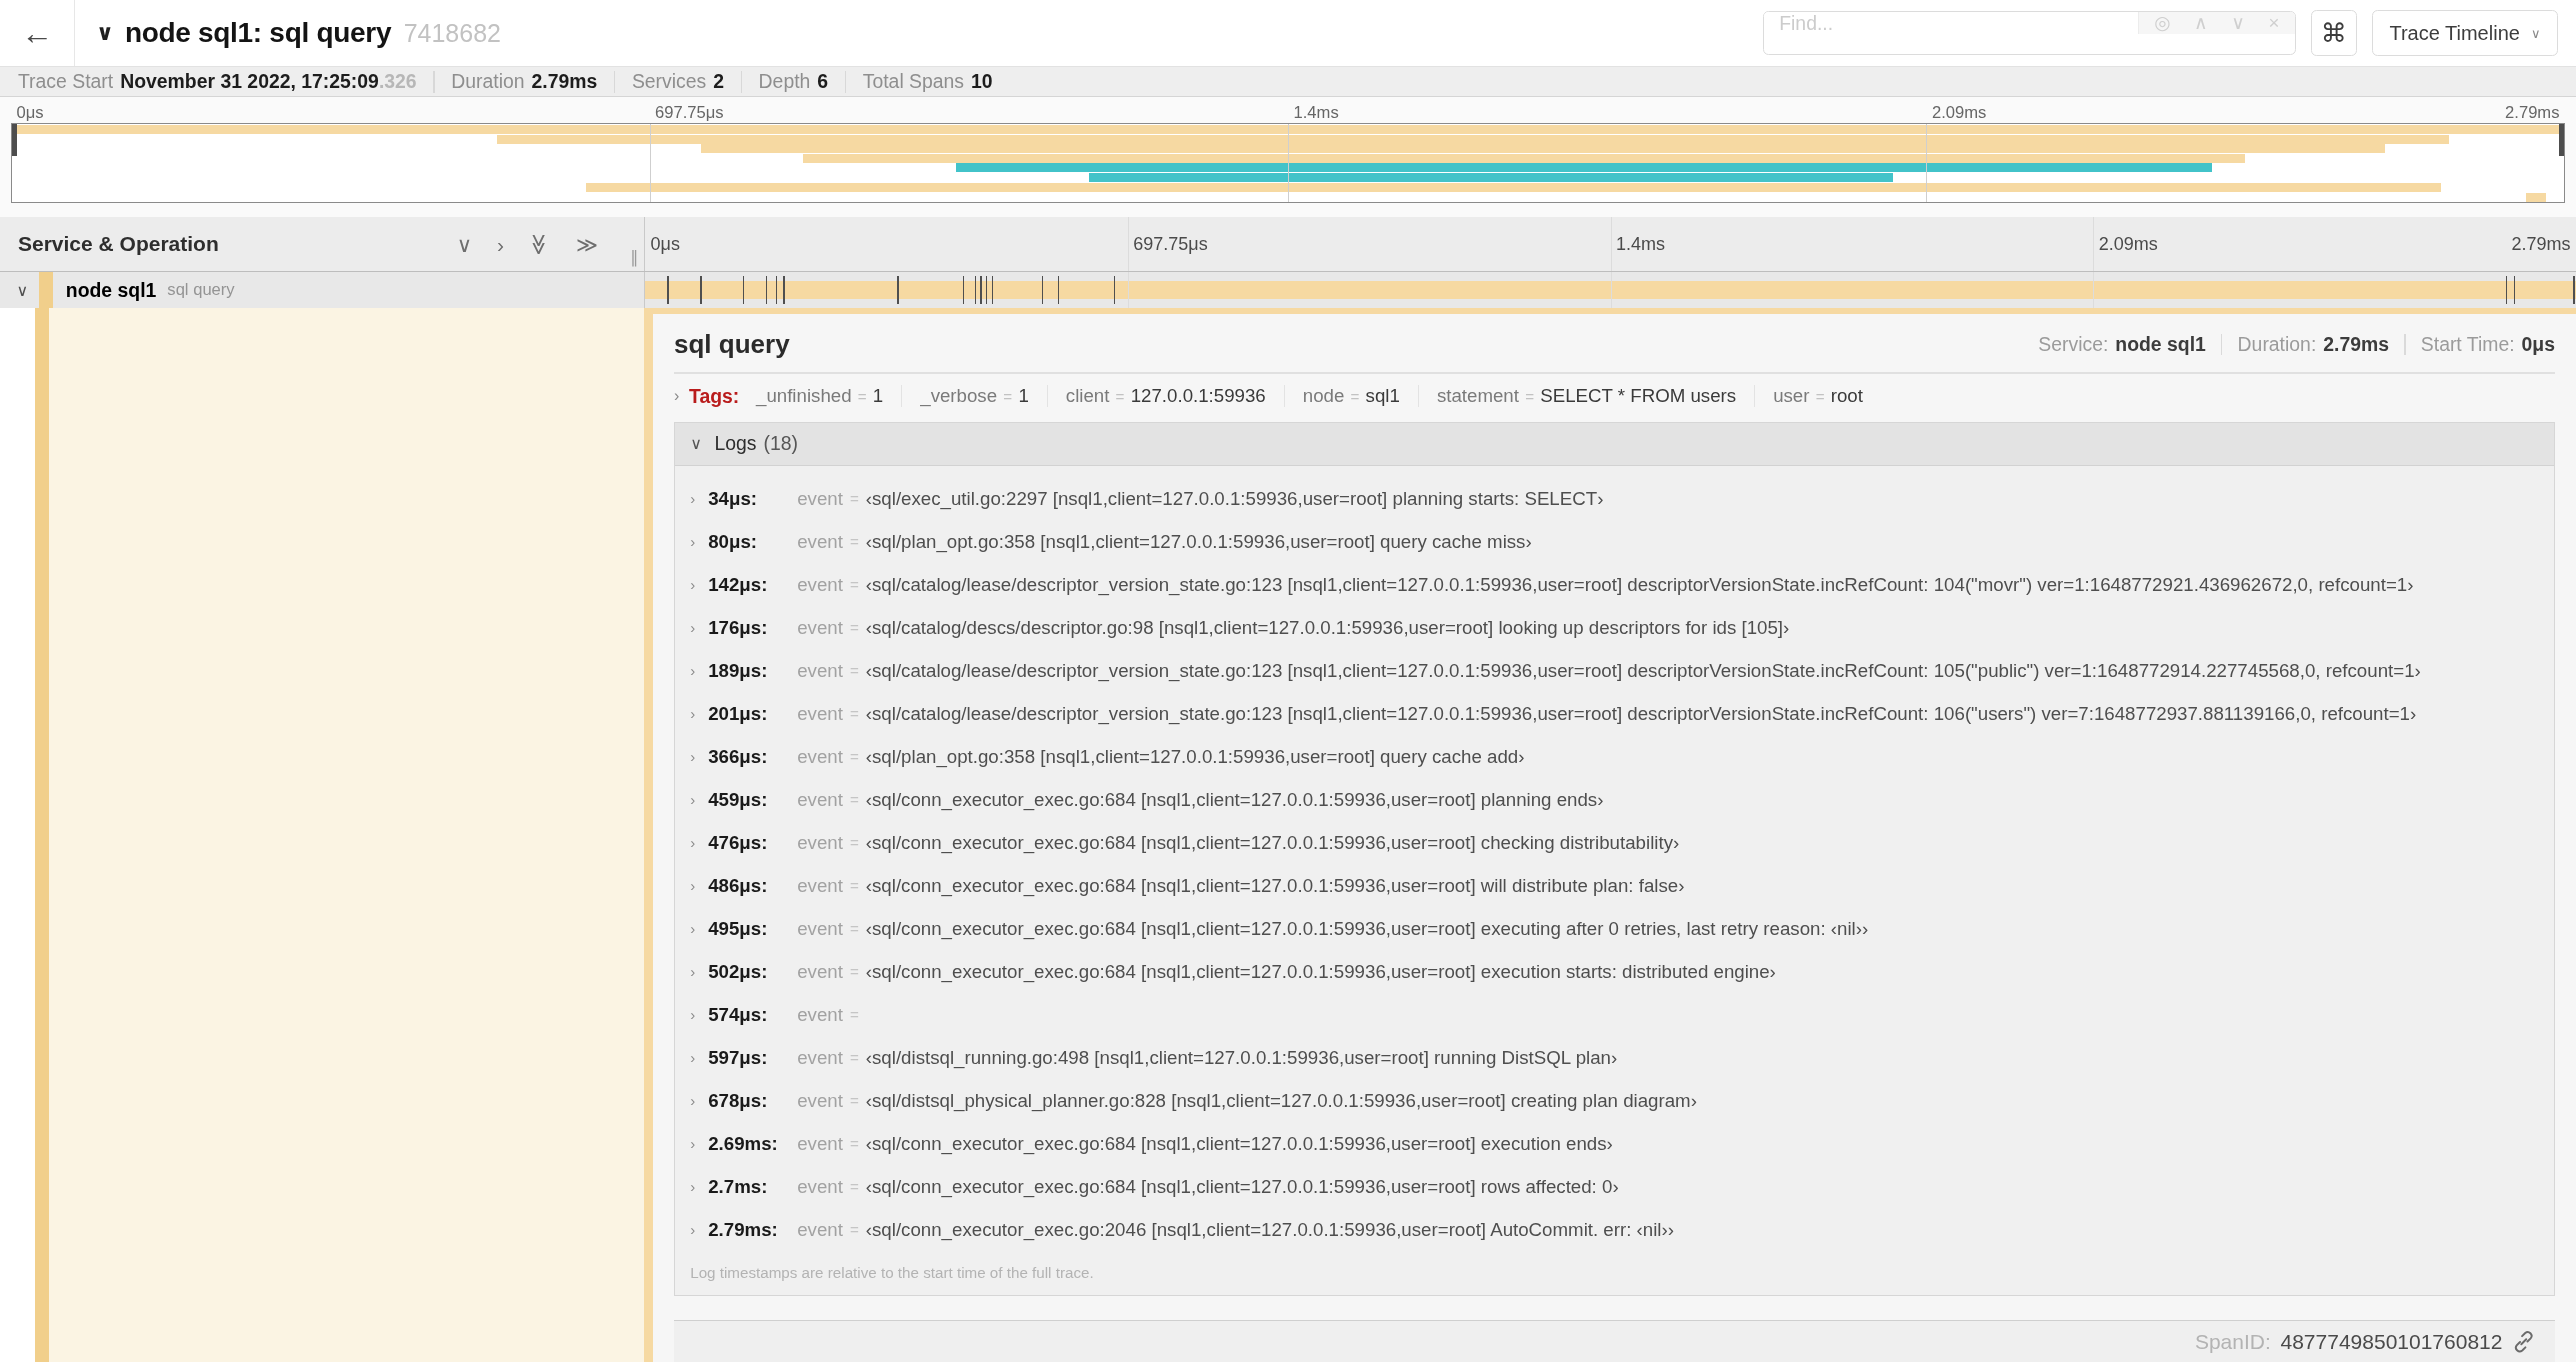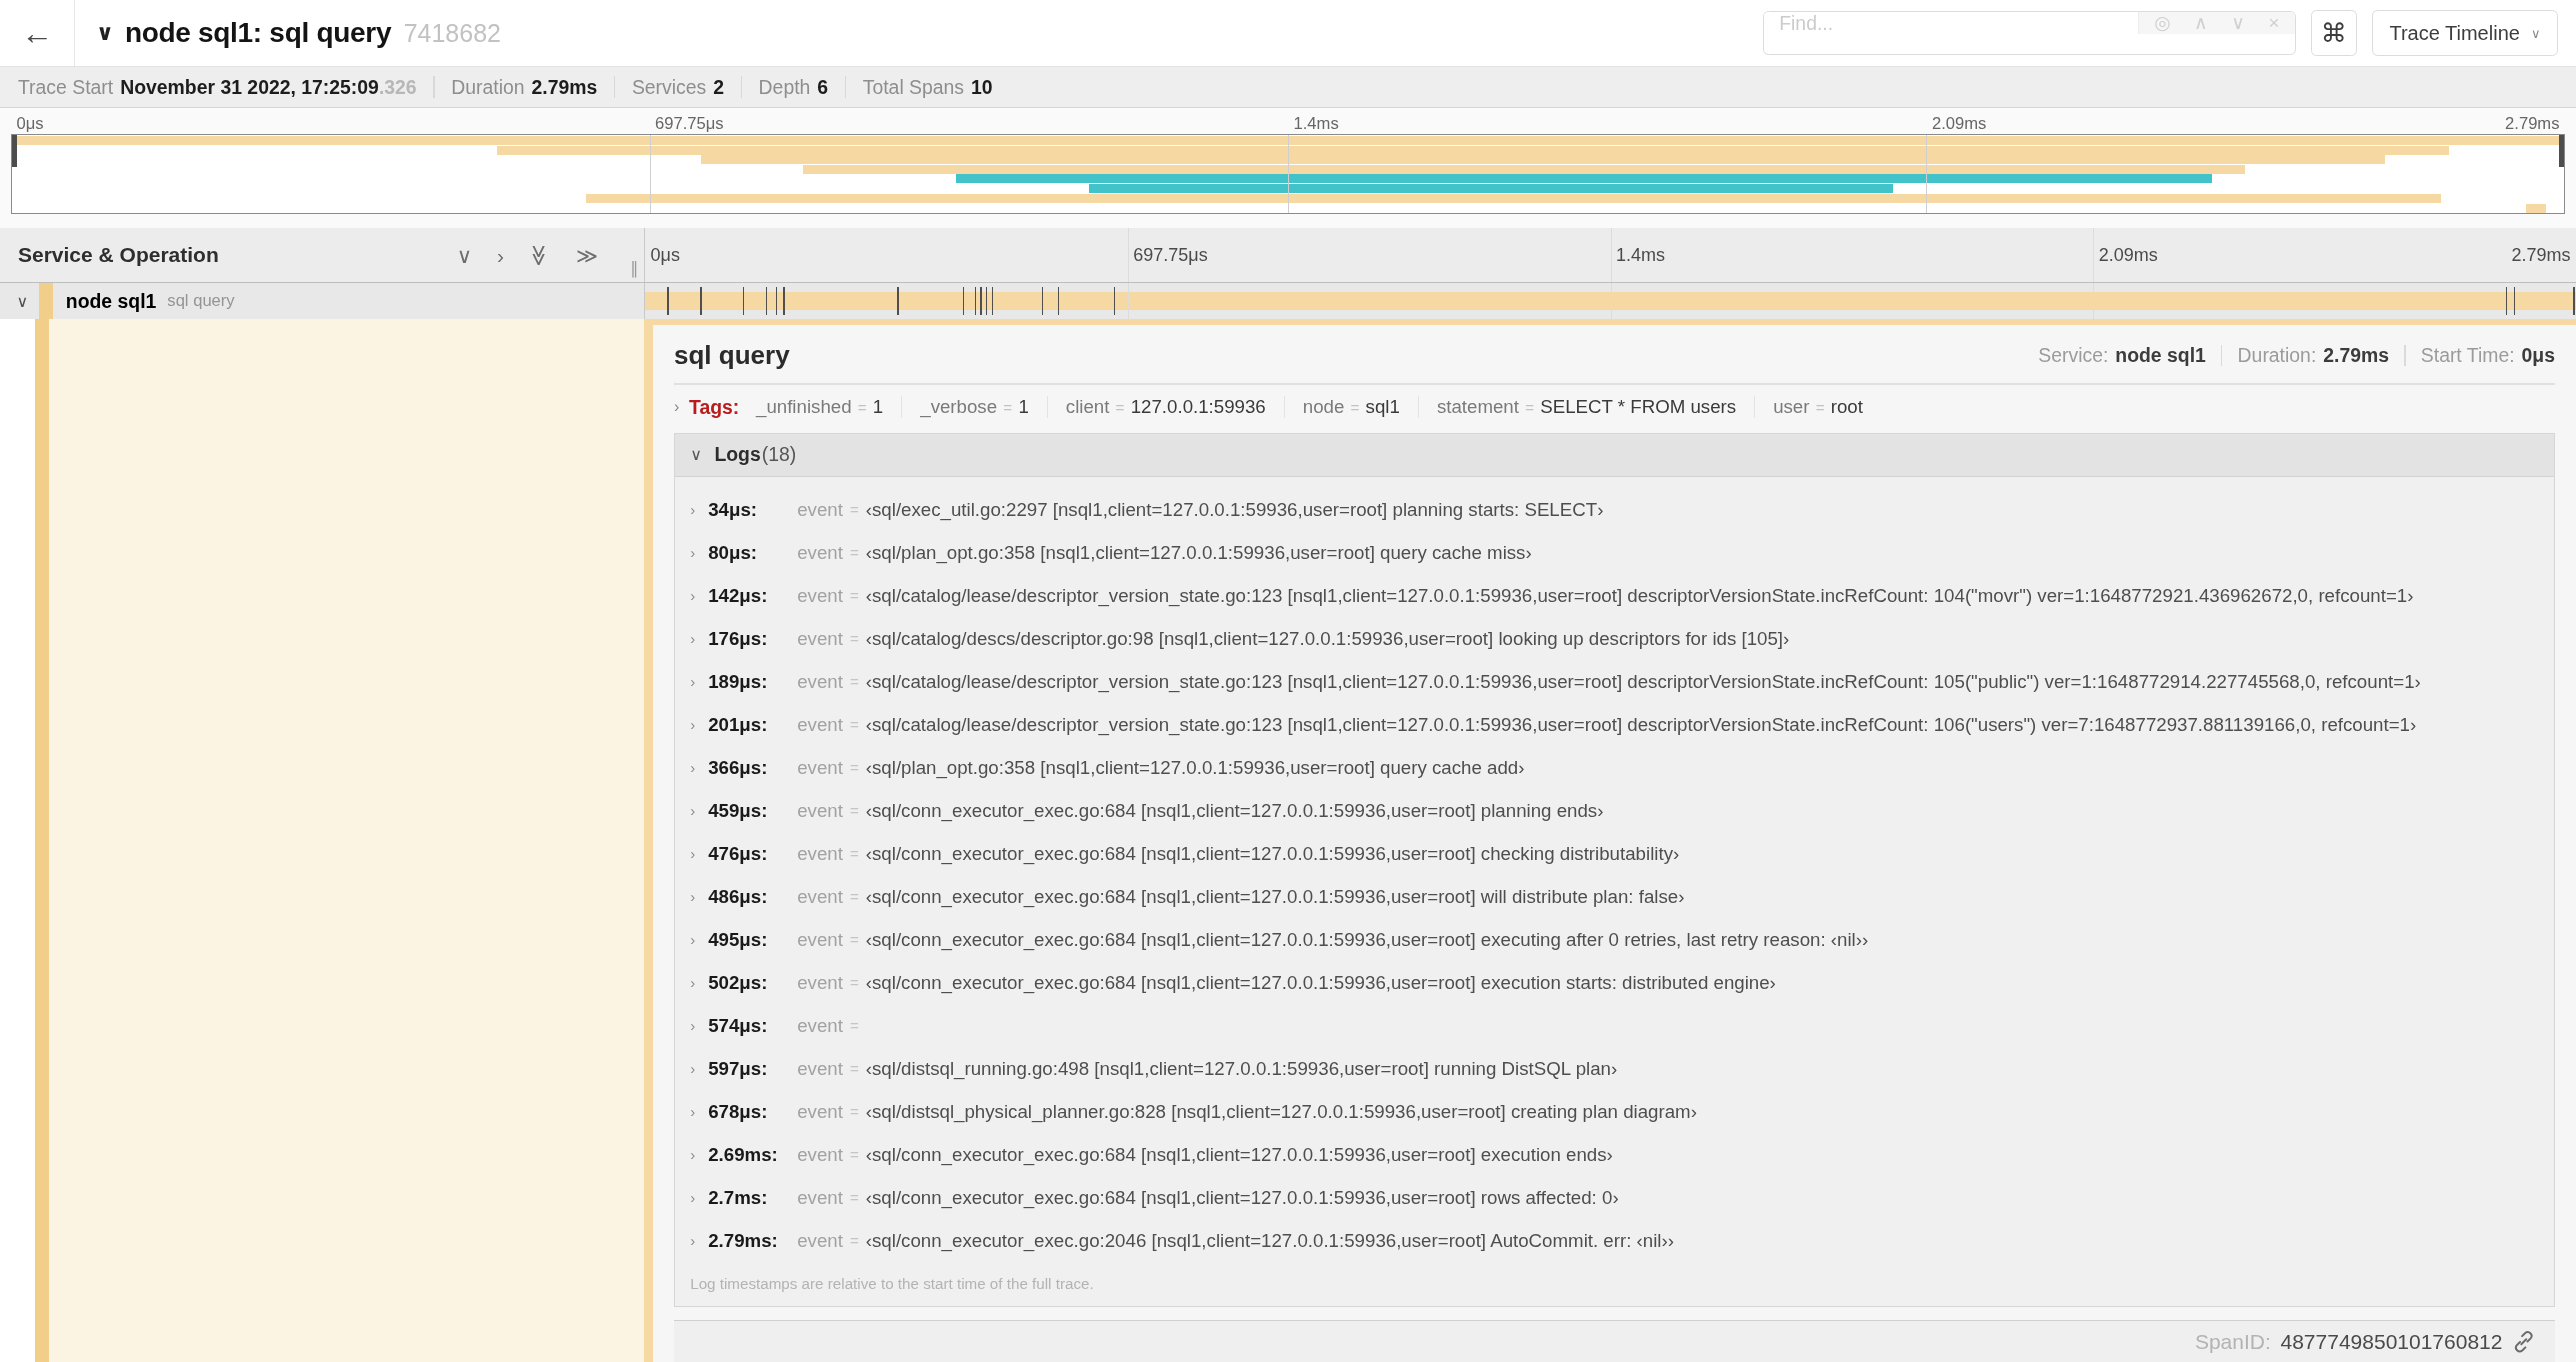--- a/index.html
+++ b/index.html
@@ -16,21 +16,21 @@
   .find-group { display: flex; align-items: flex-start; height: 44px; border: 1.4px solid #dcdcdc; border-radius: 5.5px; overflow: hidden; background: #fff; }
   .find-input { width: 374px; border: none; outline: none; padding: 0 15.2px; font-size: 19.4px; color: #444; font-family: inherit; background: #fff; }
   .find-input::placeholder { color: #ccc; }
   .find-icons { background: #f6f6f6; border-left: 1.4px solid #ececec; display: flex; align-items: center; gap: 23.5px; padding: 0 15.2px; color: #cfcfcf; font-size: 18.7px; }
   .find-icons span { cursor: pointer; }
   .kbd-btn { width: 46px; height: 46px; margin-left: 15.2px; border: 1.4px solid #dcdcdc; border-radius: 5.5px; display: flex; align-items: center; justify-content: center; font-size: 26px; color: #3d3d3d; cursor: pointer; background: #fff; }
   .view-btn { height: 46px; margin-left: 15.2px; border: 1.4px solid #dcdcdc; border-radius: 5.5px; display: flex; align-items: center; gap: 11px; padding: 0 16.6px; font-size: 20px; color: #3d3d3d; cursor: pointer; background: #fff; }
   .view-btn .dd-chev { font-size: 13px; color: #888; }
 
   
-  .infobar { height: 42px; flex: none; background: #eeeeee; border-top: 0.7px solid #e2e2e2; border-bottom: 0.7px solid #d5d5d5; display: flex; align-items: center; padding: 0 18px; font-size: 19.4px; color: #8e8e8e; }
+  .infobar { height: 31px; flex: none; background: #eeeeee; border-top: 0.7px solid #e2e2e2; border-bottom: 0.7px solid #d5d5d5; display: flex; align-items: center; padding: 0 18px; font-size: 19.4px; color: #8e8e8e; }
   .infobar b { color: #1d1d1d; margin-left: 7px; }
   .infobar .frac { color: #b7b7b7; font-weight: bold; }
   .info-sep { width: 1.4px; height: 22px; background: #d8d8d8; margin: 0 16.6px; }
 
   
   .mm-section { background: #fafafa; padding: 4.2px 0 14px; flex: none; }
   .mm-labels { position: relative; height: 22px; margin: 0 11px; font-size: 16.6px; color: #666; }
   .mm-labels .ruler-label { top: 1.4px; }
   .ruler-label { position: absolute; white-space: nowrap; }
   .mm-canvas { position: relative; height: 80px; margin: 0 11px; background: #fff; border: 1.4px solid #8a8a8a; overflow: hidden; cursor: crosshair; }
@@ -82,21 +82,21 @@
   .t-chev { color: #8a8a8a; font-size: 16px; margin-right: 9.7px; }
   .t-label { font-weight: bold; font-size: 19.4px; color: #b91c1c; margin-right: 4.2px; }
   .tag-item { display: flex; align-items: baseline; padding: 0 18px; border-left: 1.4px solid #e3e3e3; }
   .tag-item:first-of-type { border-left: none; padding-left: 12.5px; }
   .tag-key { color: #7a7a7a; }
   .tag-eq { font-size: 15.2px; color: #c2c2c2; margin: 0 6.2px; }
   .tag-val { color: #3a3a3a; }
   .logs-box { margin-top: 14px; border: 0.7px solid #d6d6d6; display: flex; flex-direction: column; flex: none; }
   .logs-head { background: #e3e3e3; padding: 9.7px 15.2px; display: flex; align-items: center; border-bottom: 0.7px solid #d2d2d2; cursor: pointer; }
   .logs-chev { color: #555; font-size: 16px; margin-right: 12.5px; }
-  .logs-title { font-size: 19.4px; font-weight: bold; color: #2d2d2d; margin-right: 1px; }
+  .logs-title { font-size: 19.4px; font-weight: normal; color: #2d2d2d; margin-right: 7px; }
   .logs-count { font-size: 19.4px; color: #565656; font-weight: normal; }
   .logs-body { background: #f0f0f0; padding-top: 11px; }
   .log-row { height: 43px; display: flex; align-items: center; padding: 0 15.2px; white-space: nowrap; overflow: hidden; cursor: pointer; }
   .l-chev { width: 18px; flex: none; color: #8a8a8a; font-size: 15.2px; }
   .l-time { width: 89px; flex: none; font-size: 18.7px; font-weight: bold; color: #1a1a1a; }
   .l-key { font-size: 18.7px; color: #a2a2a2; }
   .l-eq { font-size: 15.2px; color: #c5c5c5; margin: 0 7px; }
   .l-msg { font-size: 18.7px; color: #4e4e4e; }
   .logs-foot { background: #f0f0f0; padding: 12.5px 15.2px 14px; font-size: 15.2px; color: #b3b3b3; }
   .spanid-bar { margin-top: auto; flex: none; height: 43px; background: #efefef; border-top: 0.7px solid #cfcfcf; display: flex; align-items: center; justify-content: flex-end; gap: 9.7px; padding: 0 19.4px; }

